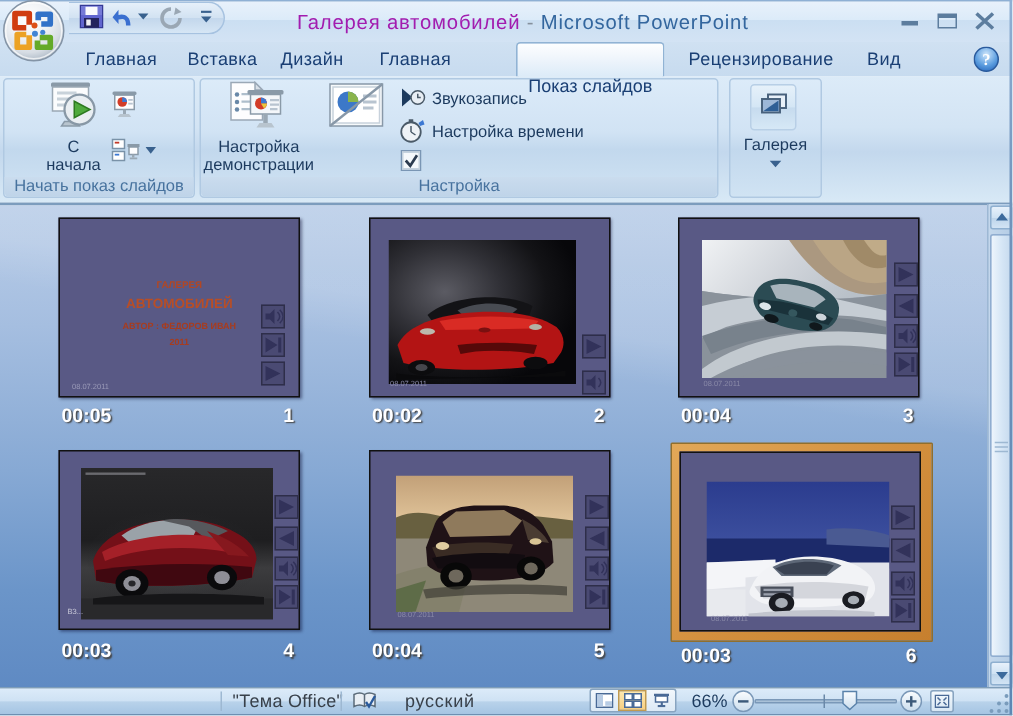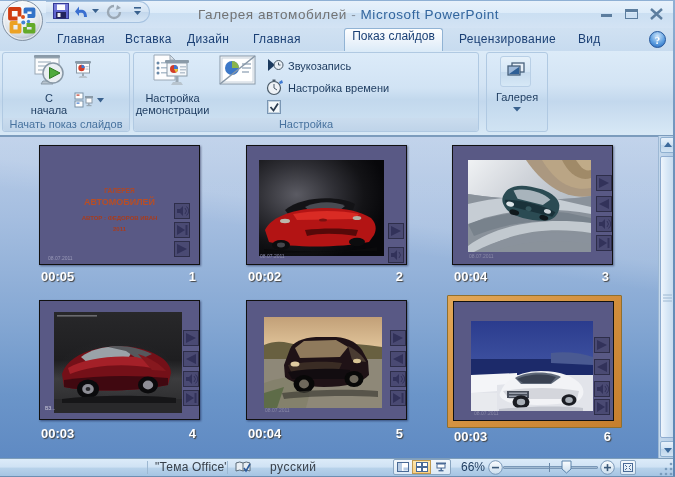--- a/index.html
+++ b/index.html
@@ -16,21 +16,21 @@
 
 
 #qat{left:46px;top:1px;width:104px;height:22px;border:1px solid #a6c2e0;border-left:none;
  border-radius:0 11px 11px 0;background:linear-gradient(#e6f0fa,#d2e2f2 50%,#c3d7ec 51%,#d6e6f5)}
 
 
 #tabrow{left:0;top:28px;width:675px;height:23px;background:linear-gradient(#d0e1f2,#c7dbef)}
 .tab{top:32px;height:19px;font-size:12px;color:#1a3f74;white-space:nowrap;letter-spacing:.3px}
 #seltab{left:344px;top:28px;width:99px;height:23px;border:1px solid #91b3d4;border-bottom:none;
  border-radius:3px 3px 0 0;background:linear-gradient(#fdfeff,#f1f6fc 40%,#dcebf8);z-index:3}
-#seltab span{display:block;margin-top:0;font-size:12px;color:#1a3f74;text-align:center}
+#seltab span{display:block;margin-top:21px;font-size:12px;color:#1a3f74;text-align:center}
 
 
 #ribbon{left:0;top:51px;width:675px;height:86px;
  background:linear-gradient(#dcebf8 0%,#d3e4f4 40%,#c3d8ed 60%,#d8e9f6 100%);
  border-bottom:2px solid #7c9cbd}
 .group{position:absolute;top:52px;height:80px;border:1px solid #b0c9e2;border-radius:3px;
  background:linear-gradient(#dcebf9 0%,#d1e3f4 45%,#c2d8ed 60%,#d0e3f3 100%)}
 .glabel{position:absolute;left:0;right:0;bottom:0;height:13px;font-size:11px;color:#47729e;text-align:center;line-height:13px;background:linear-gradient(#cadcee,#bfd4e9);border-radius:0 0 3px 3px}
 .btntext{position:absolute;font-size:11px;color:#1c3a5e;text-align:center;line-height:12px;white-space:nowrap}
 
@@ -54,21 +54,21 @@
 #status{left:0;top:458px;width:675px;height:19px;
  background:linear-gradient(#dcebf9 0%,#cfe2f4 45%,#b8d2ea 50%,#a3c3e2 100%);
  border-top:1px solid #7e9db9;font-size:11px;color:#38404a}
 .sdiv{position:absolute;top:3px;width:1px;height:13px;background:#9db8d2}
 </style></head>
 <body>
 <div id="win">
 
  <div class="abs" id="titlebar"></div>
  <div class="abs" id="qat"></div>
- <div class="abs" id="title"><span style="color:#737373">Галерея автомобилей</span> <span style="color:#85909c">-</span> <span style="color:#33669e">Microsoft PowerPoint</span></div>
+ <div class="abs" id="title"><span style="color:#a21caf">Галерея автомобилей</span> <span style="color:#85909c">-</span> <span style="color:#33669e">Microsoft PowerPoint</span></div>
 
  <div class="abs winbtn" style="left:601px;top:14px;width:11px;height:3px;background:#5c7d9e"></div>
  <div class="abs winbtn" style="left:625px;top:9px;width:13px;height:10px;border:1px solid #5c7d9e;border-top:3px solid #5c7d9e"></div>
  <svg class="abs" style="left:650px;top:8px" width="13" height="12" viewBox="0 0 13 12">
       <path d="M1,1 L12,11 M12,1 L1,11" stroke="#5c7d9e" stroke-width="2.4"></path>
     </svg>
 
  <svg class="abs" style="left:1px;top:0px;z-index:5" width="44" height="44" viewBox="0 0 44 44">
   <defs>
    <radialGradient id="ob" cx="42%" cy="30%" r="75%">

